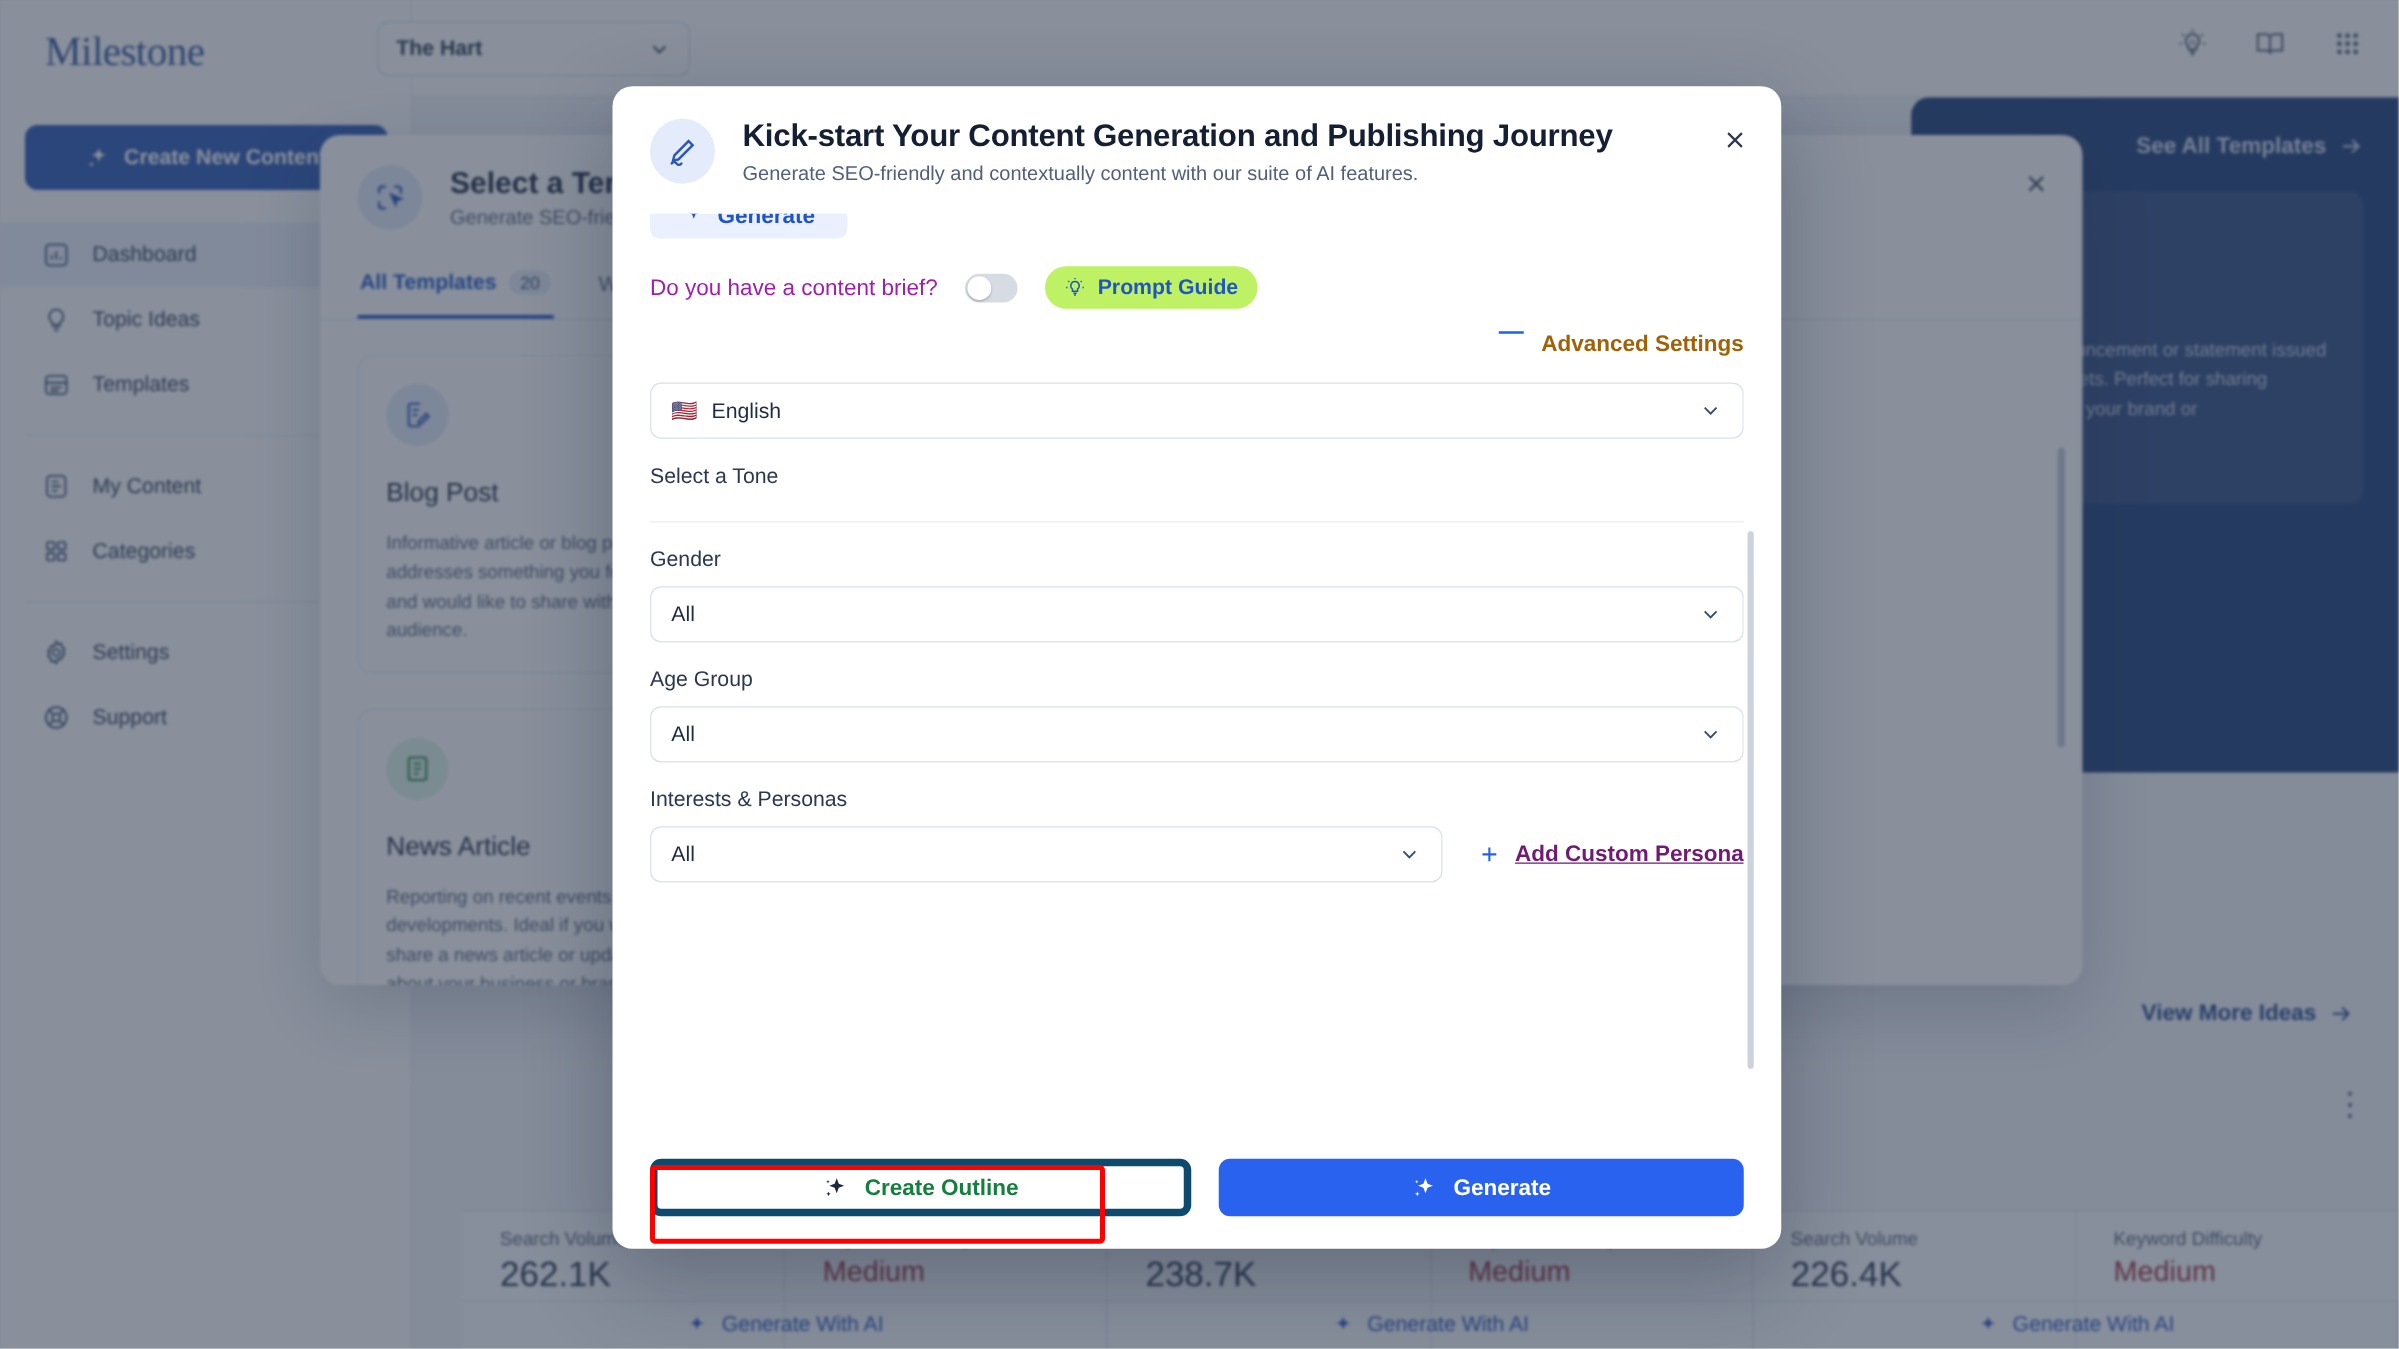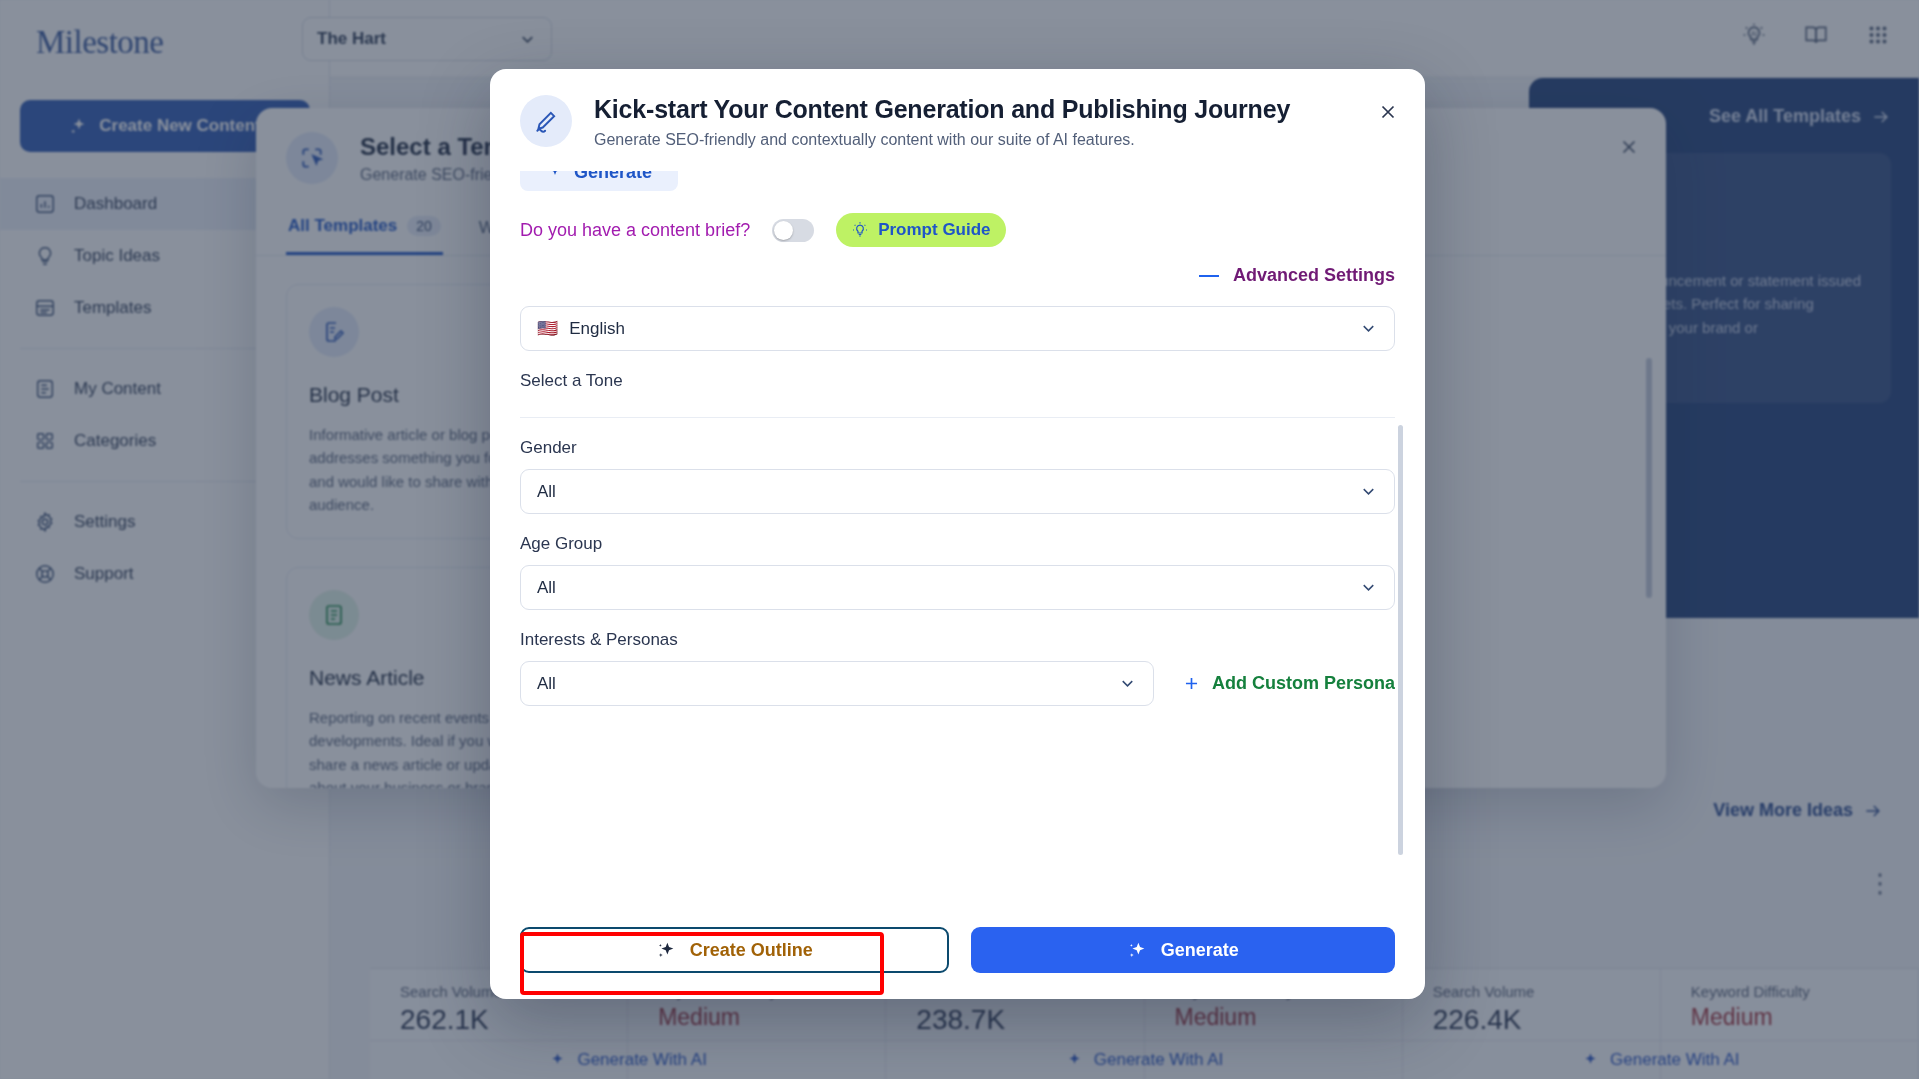--- a/index.html
+++ b/index.html
@@ -148,44 +148,44 @@
   .brief-row { display: flex; align-items: center; gap: 22px; margin-top: 22px; }
   .brief-lab { font-size: 18px; color: #a21caf; }
   .toggle {
     width: 42px; height: 23px; border-radius: 12px; background: #d7dbe3; position: relative;
   }
   .toggle .knob { position: absolute; left: 2px; top: 2px; width: 19px; height: 19px; border-radius: 50%; background: #fff; box-shadow: 0 1px 2px rgba(0,0,0,.25);}
   .pg-chip {
     background: #bef264; border-radius: 18px; padding: 7px 15px; display: flex; align-items: center; gap: 9px;
     color: #1f56c7; font-size: 17px; font-weight: bold;
   }
-  .adv { display: flex; justify-content: flex-end; align-items: center; gap: 14px; margin-top: 18px; color: #701a75; font-size: 18px; font-weight: bold;}
+  .adv { display: flex; justify-content: flex-end; align-items: flex-start; gap: 14px; margin-top: 18px; color: #a16207; font-size: 18px; font-weight: bold;}
   .adv .dash { width: 20px; height: 2px; background: #1f62ee; display:block;}
 
   .fgroup { margin-top: 20px; }
   .flabel { font-size: 17px; color: #2b3650; margin-bottom: 11px; }
   .fselect {
     height: 45px; border: 1px solid #dbe0ea; border-radius: 9px; background: #fff;
     display: flex; align-items: center; padding: 0 16px; color: #1f2b42; font-size: 17px; gap: 11px;
   }
   .fselect .cv { margin-left: auto; color: #334a73; }
   .hr { height: 1px; background: #e9edf4; margin: 26px 0 4px 0; }
   .sec-title { font-size: 18px; color: #2b3650; margin-top: 22px; }
   .row-inline { display: flex; align-items: center; gap: 28px; }
   .row-inline .fselect { flex: 1; }
-  .addp { color: #15803d; font-size: 18px; font-weight: bold; display: flex; align-items: center; gap: 11px; white-space: nowrap;}
+  .addp { color: #701a75; font-size: 18px; font-weight: bold; display: flex; align-items: center; gap: 11px; white-space: nowrap; text-decoration: underline;}
 
   .m-scrollbar { position: absolute; right: 22px; top: 262px; width: 5px; height: 430px; background: #ccd3df; border-radius: 3px;}
 
   .m-foot { padding: 18px 30px 26px 30px; display: flex; gap: 22px; }
   .btn {
     flex: 1; height: 46px; border-radius: 9px; display: flex; align-items: center;
     justify-content: center; gap: 13px; font-size: 18px; font-weight: bold;
   }
-  .btn.ghost { background: #fff; border: 2px solid #0c4a6e; color: #a16207; }
+  .btn.ghost { background: #fff; border: 6px solid #0c4a6e; color: #15803d; }
   .btn.primary { background: #2a62f0; color: #fff; }
   .hl-box {
     position: absolute; left: 520px; top: 932px; width: 364px; height: 63px;
     border: 4px solid #ff0000; border-radius: 4px; pointer-events: none;
   }
   svg { display: block; }
 </style>
 </head>
 <body>
 

